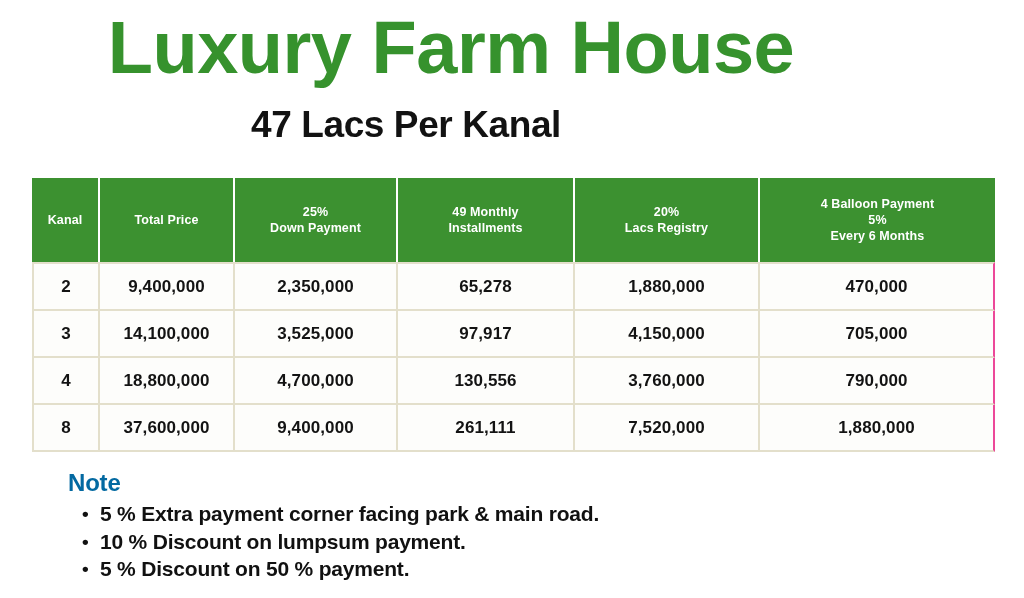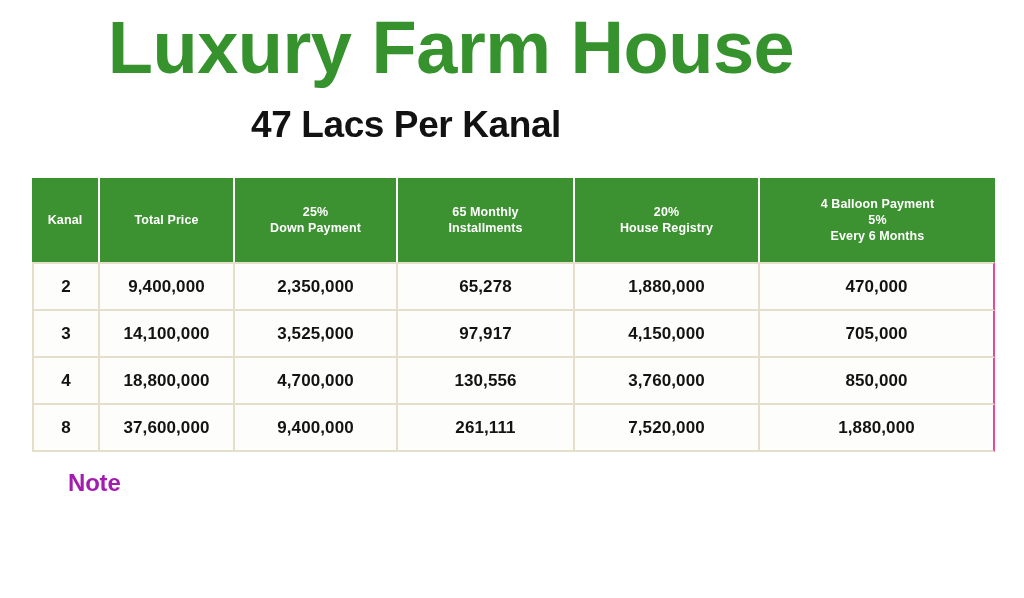--- a/index.html
+++ b/index.html
@@ -108,21 +108,21 @@
   
   #note-section {
     position: absolute;
     left: 68px;
     top: 468px;
   }
   #note-heading {
     font-size: 24px;
     line-height: 30px;
     font-weight: bold;
-    color: #a21caf;
+    color: #0369a1;
     letter-spacing: -0.2px;
   }
   #note-list {
     margin: 2px 0 0 0;
     padding: 0 0 0 32px;
     list-style: none;
   }
   #note-list li {
     position: relative;
     font-size: 21px;
@@ -163,26 +163,26 @@
         <span class="hdr-line">Kanal</span>
       </th>
       <th>
         <span class="hdr-line">Total Price</span>
       </th>
       <th>
         <span class="hdr-line">25%</span>
         <span class="hdr-line">Down Payment</span>
       </th>
       <th>
-        <span class="hdr-line">65  Monthly</span>
+        <span class="hdr-line">49  Monthly</span>
         <span class="hdr-line">Installments</span>
       </th>
       <th>
         <span class="hdr-line">20%</span>
-        <span class="hdr-line">House Registry</span>
+        <span class="hdr-line">Lacs Registry</span>
       </th>
       <th>
         <span class="hdr-line">4 Balloon Payment</span>
         <span class="hdr-line">5%</span>
         <span class="hdr-line">Every 6 Months</span>
       </th>
     </tr>
   </thead>
   <tbody>
     <tr>
@@ -200,28 +200,33 @@
       <td>97,917</td>
       <td>4,150,000</td>
       <td>705,000</td>
     </tr>
     <tr>
       <td>4</td>
       <td>18,800,000</td>
       <td>4,700,000</td>
       <td>130,556</td>
       <td>3,760,000</td>
-      <td>850,000</td>
+      <td>790,000</td>
     </tr>
     <tr>
       <td>8</td>
       <td>37,600,000</td>
       <td>9,400,000</td>
       <td>261,111</td>
       <td>7,520,000</td>
       <td>1,880,000</td>
     </tr>
   </tbody>
 </table>
 
 <div id="note-section">
   <div id="note-heading">Note</div>
+  <ul id="note-list">
+    <li>5 % Extra payment corner facing park &amp; main road.</li>
+    <li>10 % Discount on lumpsum payment.</li>
+    <li>5 % Discount on 50 % payment.</li>
+  </ul>
 </div>
 
 </body></html>

